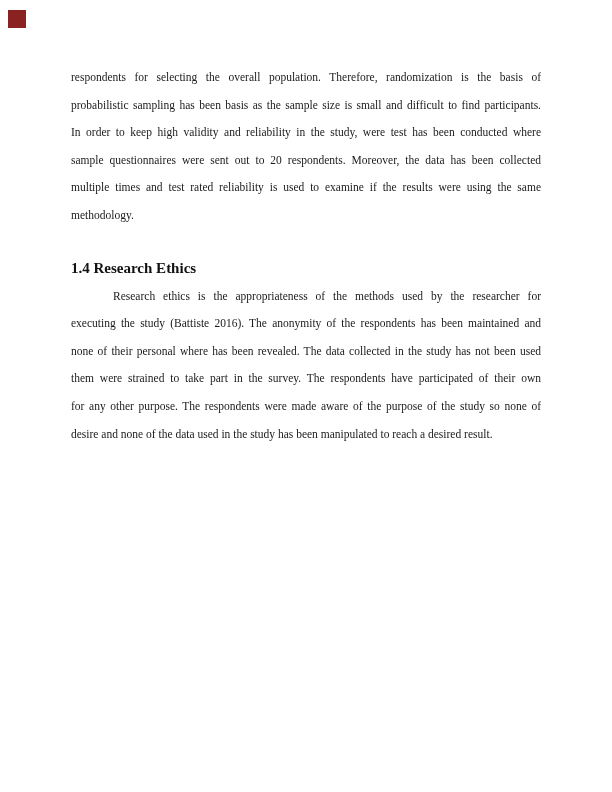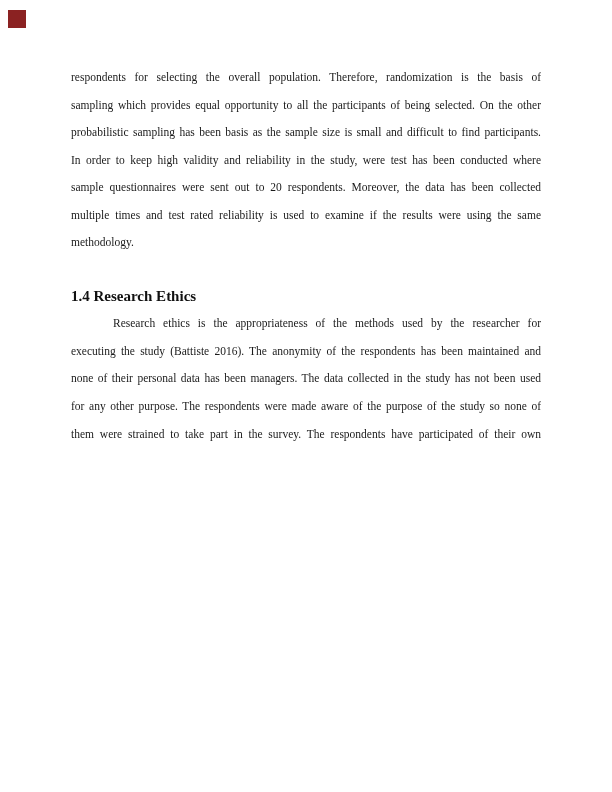--- a/index.html
+++ b/index.html
@@ -64,29 +64,29 @@
 </head>
 <body>
 
 <div class="page" style="background: rgb(255, 255, 255); color: rgb(26, 26, 26); border-radius: 23px;">
 
   <div class="corner-mark" style="background: rgb(139, 34, 34);"></div>
 
   <div class="content">
 
     <p class="line j">respondents for selecting the overall population. Therefore, randomization is the basis of</p>
-    <p class="line j">sampling which provides equal opportunity to all the participants of being selected. On the other</p>
     <p class="line j">probabilistic sampling has been basis as the sample size is small and difficult to find participants.</p>
     <p class="line j">In order to keep high validity and reliability in the study, were test has been conducted where</p>
     <p class="line j">sample questionnaires were sent out to 20 respondents. Moreover, the data has been collected</p>
     <p class="line j">multiple times and test rated reliability is used to examine if the results were using the same</p>
     <p class="line last">methodology.</p>
 
     <h2 class="heading">1.4 Research Ethics</h2>
 
     <p class="line j indent">Research ethics is the appropriateness of the methods used by the researcher for</p>
     <p class="line j">executing the study (Battiste 2016).  The anonymity of the respondents has been maintained and</p>
-    <p class="line j">none of their personal data has been managers. The data collected in the study has not been used</p>
+    <p class="line j">none of their personal where has been revealed. The data collected in the study has not been used</p>
+    <p class="line j">them were strained to take part in the survey.  The respondents have participated of their own</p>
     <p class="line j">for any other purpose.  The respondents were made aware of the purpose of the study so none of</p>
-    <p class="line j">them were strained to take part in the survey.  The respondents have participated of their own</p>
+    <p class="line last">desire and none of the data used in the study has been manipulated to reach a desired result.</p>
 
   </div>
 </div>
 
 </body></html>

